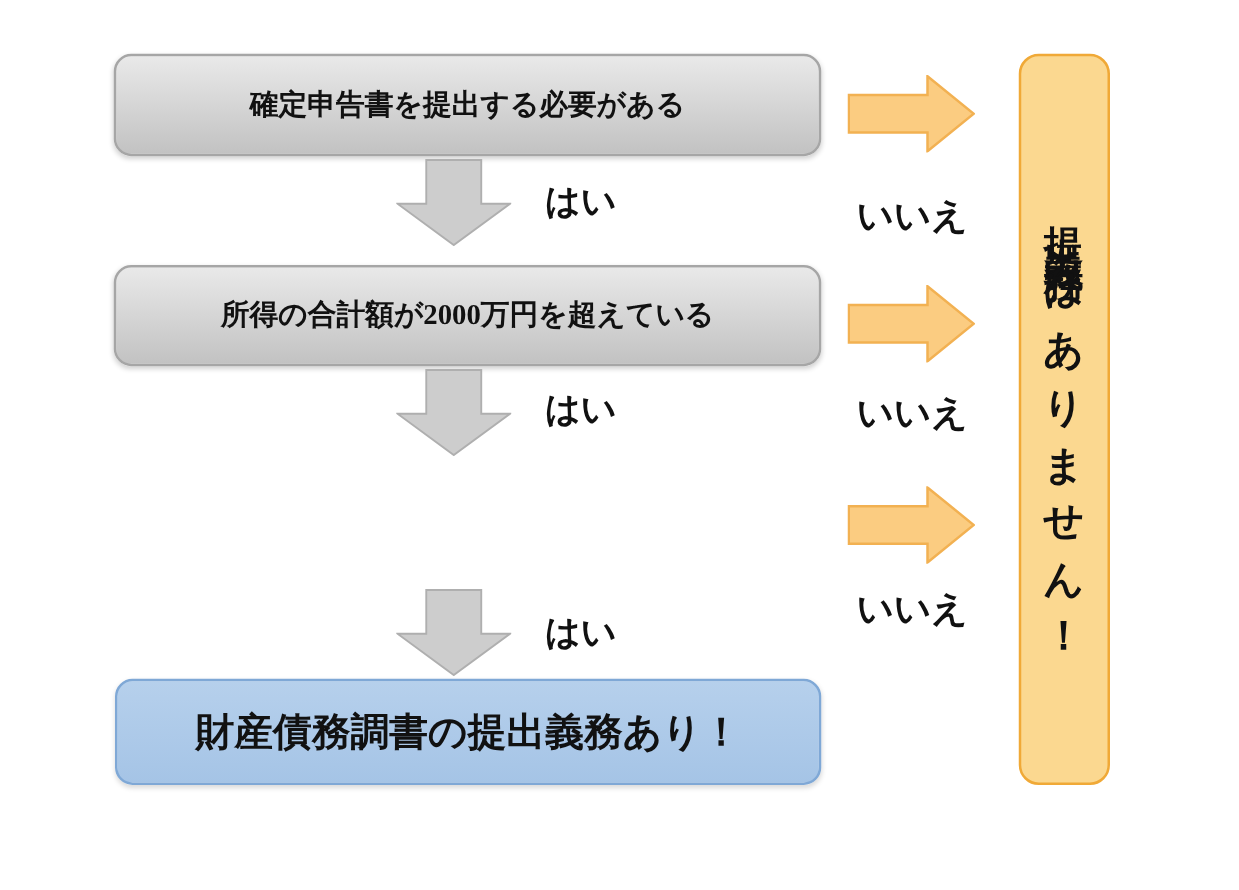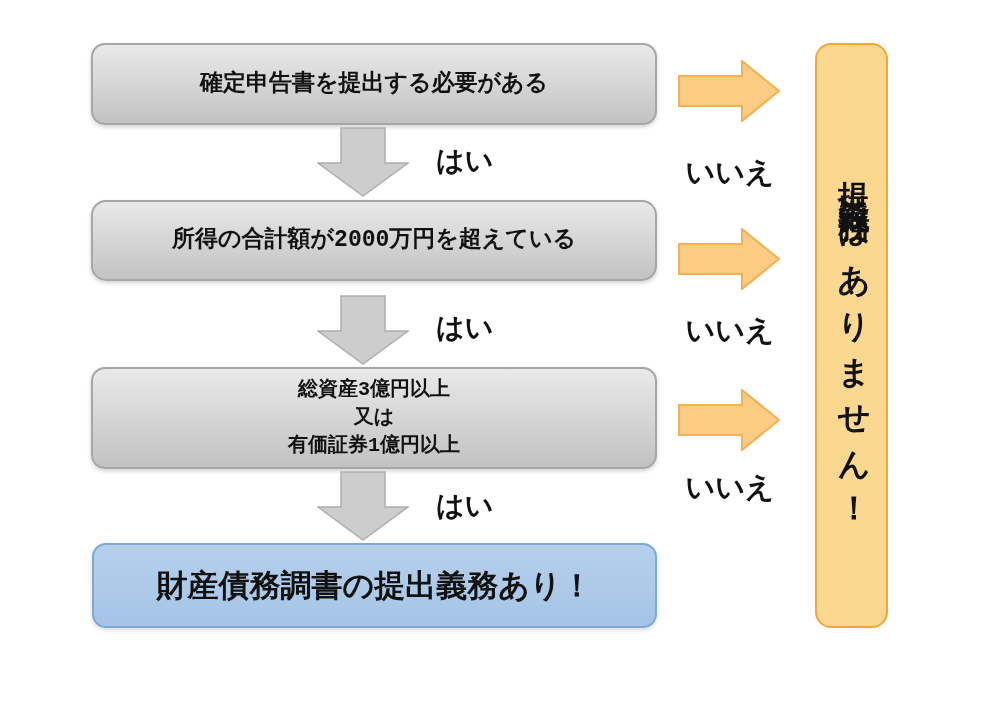--- a/index.html
+++ b/index.html
@@ -5,21 +5,21 @@
   html, body {
     margin: 0;
     padding: 0;
     background: #ffffff;
   }
   .canvas {
     position: relative;
     width: 915px;
     height: 712px;
     background: var(--bg, #ffffff);
-    font-family: Liberation Mono, monospace;
+    font-family: Liberation Serif, serif;
     color: var(--text, #111111);
     overflow: hidden;
   }
   .node {
     position: absolute;
     left: 91px;
     width: 566px;
     box-sizing: border-box;
     border: 2px solid var(--gray-border, #a6a6a6);
     border-radius: 14px;
@@ -119,34 +119,29 @@
 
   <div class="node node-1" style="top:43px; height:82px;">
     <span class="node-label">確定申告書を提出する必要がある</span>
   </div>
 
   <svg class="down-arrow" style="top:127px;" viewBox="0 0 92 70">
     <polygon points="24,1 68,1 68,36 91,36 46,69 1,36 24,36"></polygon>
   </svg>
   <div class="yes-label" style="top:142px;">はい</div>
 
-  <div class="node node-2" style="top:200px; height:81px;border-radius:15px;">
+  <div class="node node-2" style="top:212px; height:81px;">
     <span class="node-label">所得の合計額が2000万円を超えている</span>
   </div>
 
   <svg class="down-arrow" style="top:295px;" viewBox="0 0 92 70">
     <polygon points="24,1 68,1 68,36 91,36 46,69 1,36 24,36"></polygon>
   </svg>
   <div class="yes-label" style="top:309px;">はい</div>
 
-  <div class="node node-3" style="top:367px; height:102px;">
-    <span class="node-label">総資産3億円以上
-又は
-有価証券1億円以上</span>
-  </div>
 
   <svg class="down-arrow" style="top:471px;" viewBox="0 0 92 70">
     <polygon points="24,1 68,1 68,36 91,36 46,69 1,36 24,36"></polygon>
   </svg>
   <div class="yes-label" style="top:487px;">はい</div>
 
   <div class="result-node">
     <span>財産債務調書の提出義務あり！</span>
   </div>
 

